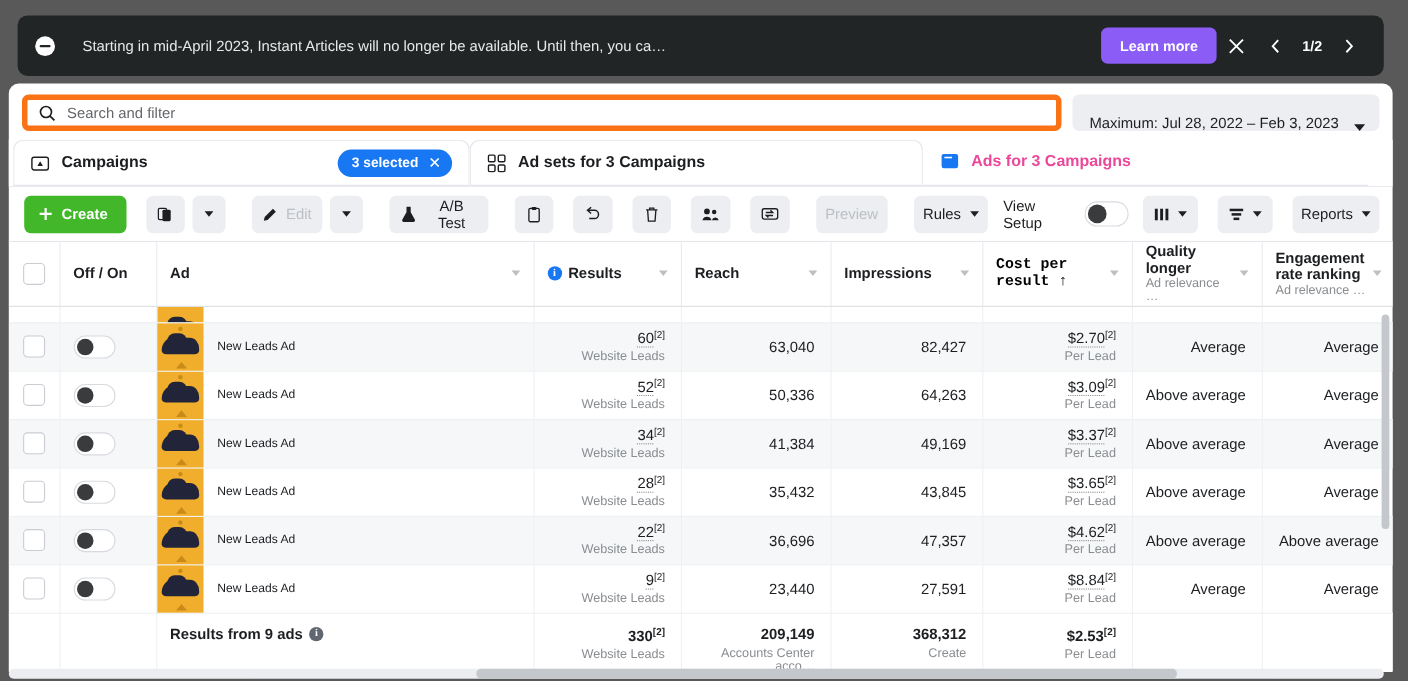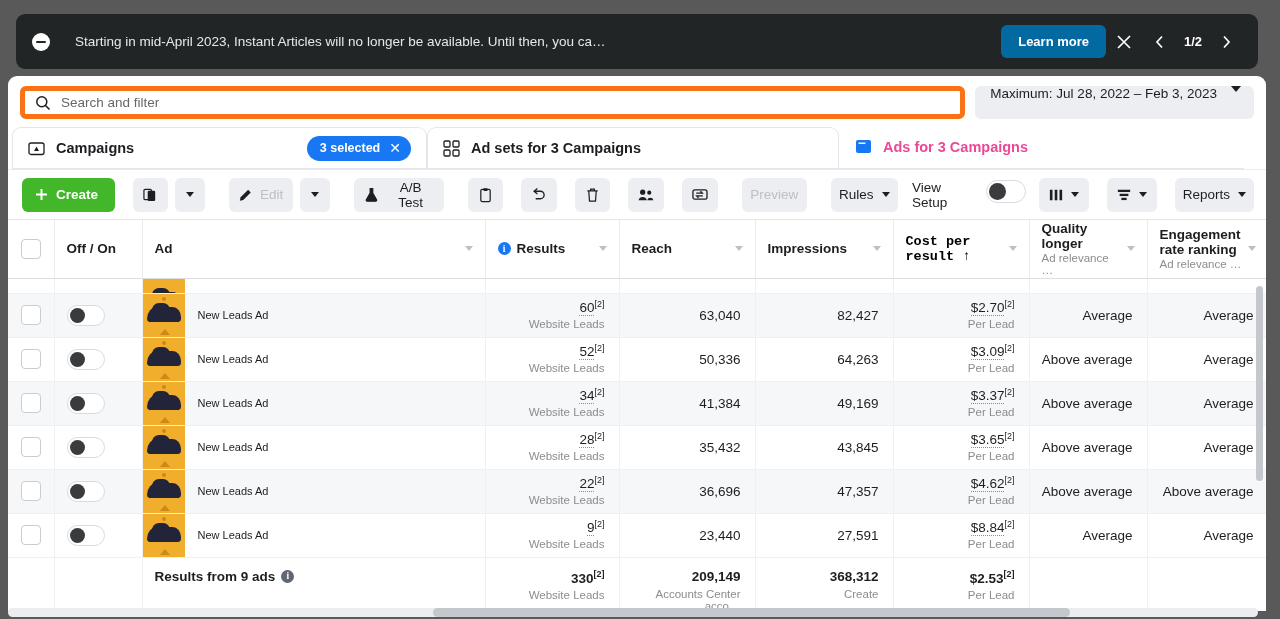--- a/index.html
+++ b/index.html
@@ -40,21 +40,21 @@
   .banner-title {
     font-size: 13.5px; font-weight: bold;
     letter-spacing: -0.1px; white-space: nowrap;
   }
   .banner-body {
     font-size: 13.5px; color: #e6e8e9;
     margin-left: 14px; white-space: nowrap;
     overflow: hidden; flex: 1 1 auto;
   }
   .banner-learn {
-    background: #0369a1; color: #fff;
+    background: #8b5cf6; color: #fff;
     border: none; border-radius: 6px;
     font-family: inherit; font-size: 13px; font-weight: bold;
     padding: 9px 17px; cursor: pointer;
     white-space: nowrap; margin-left: 10px;
   }
   .banner-ic {
     width: 36px; height: 36px;
     display: flex; align-items: center; justify-content: center;
     cursor: pointer; color: #fff; flex: 0 0 auto;
   }
@@ -86,21 +86,21 @@
   }
   .searchbox svg { flex: 0 0 auto; }
   .search-input {
     border: none; outline: none; flex: 1 1 auto;
     font-family: inherit; font-size: 13.5px;
     color: #606770; margin-left: 10px; background: transparent;
   }
   .search-input::placeholder { color: #65676b; }
   .daterange {
     height: 33px; background: #eceef1;
-    border-radius: 6px; display: flex; align-items: flex-start;
+    border-radius: 6px; display: flex; align-items: flex-end;
     gap: 14px; padding: 0 13px 0 15px; cursor: pointer;
     flex: 0 0 auto;
   }
   .daterange-label { font-size: 13.5px; color: #1c1e21; white-space: nowrap; }
   .caret { width: 0; height: 0; border-left: 5px solid transparent;
            border-right: 5px solid transparent; border-top: 6px solid #1c1e21; }
   .caret.sm { border-left-width: 4px; border-right-width: 4px; border-top-width: 5px; }
   .caret.gray { border-top-color: #bcc0c4; }
 
   
@@ -144,21 +144,21 @@
     background: #eceef1; border: none; border-radius: 6px;
     height: 34px; min-width: 34px; padding: 0 10px;
     display: flex; align-items: center; justify-content: center; gap: 8px;
     font-family: inherit; font-size: 13.5px; color: #1c1e21; cursor: pointer;
   }
   .tb.dd { padding: 0 9px; min-width: 30px; }
   .tb.disabled { color: #bcc0c4; }
   .gap-sm { width: 4px; flex: 0 0 4px; }
   .gap-md { width: 10px; flex: 0 0 10px; }
   .spacer { flex: 1 1 auto; }
-  .viewsetup { display: flex; gap: 11px; margin-right: 6px; }
+  .viewsetup { display: flex; align-items: center; gap: 11px; margin-right: 6px; }
   .viewsetup-label { font-size: 13.5px; color: #1c1e21; }
   .toggle {
     width: 42px; height: 23px; border-radius: 12px;
     background: #fff; border: 1.5px solid #d8dadf;
     position: relative; cursor: pointer;
   }
   .toggle::after {
     content: ""; position: absolute; left: 2px; top: 2px;
     width: 17px; height: 17px; border-radius: 50%; background: #3a3b3c;
   }

